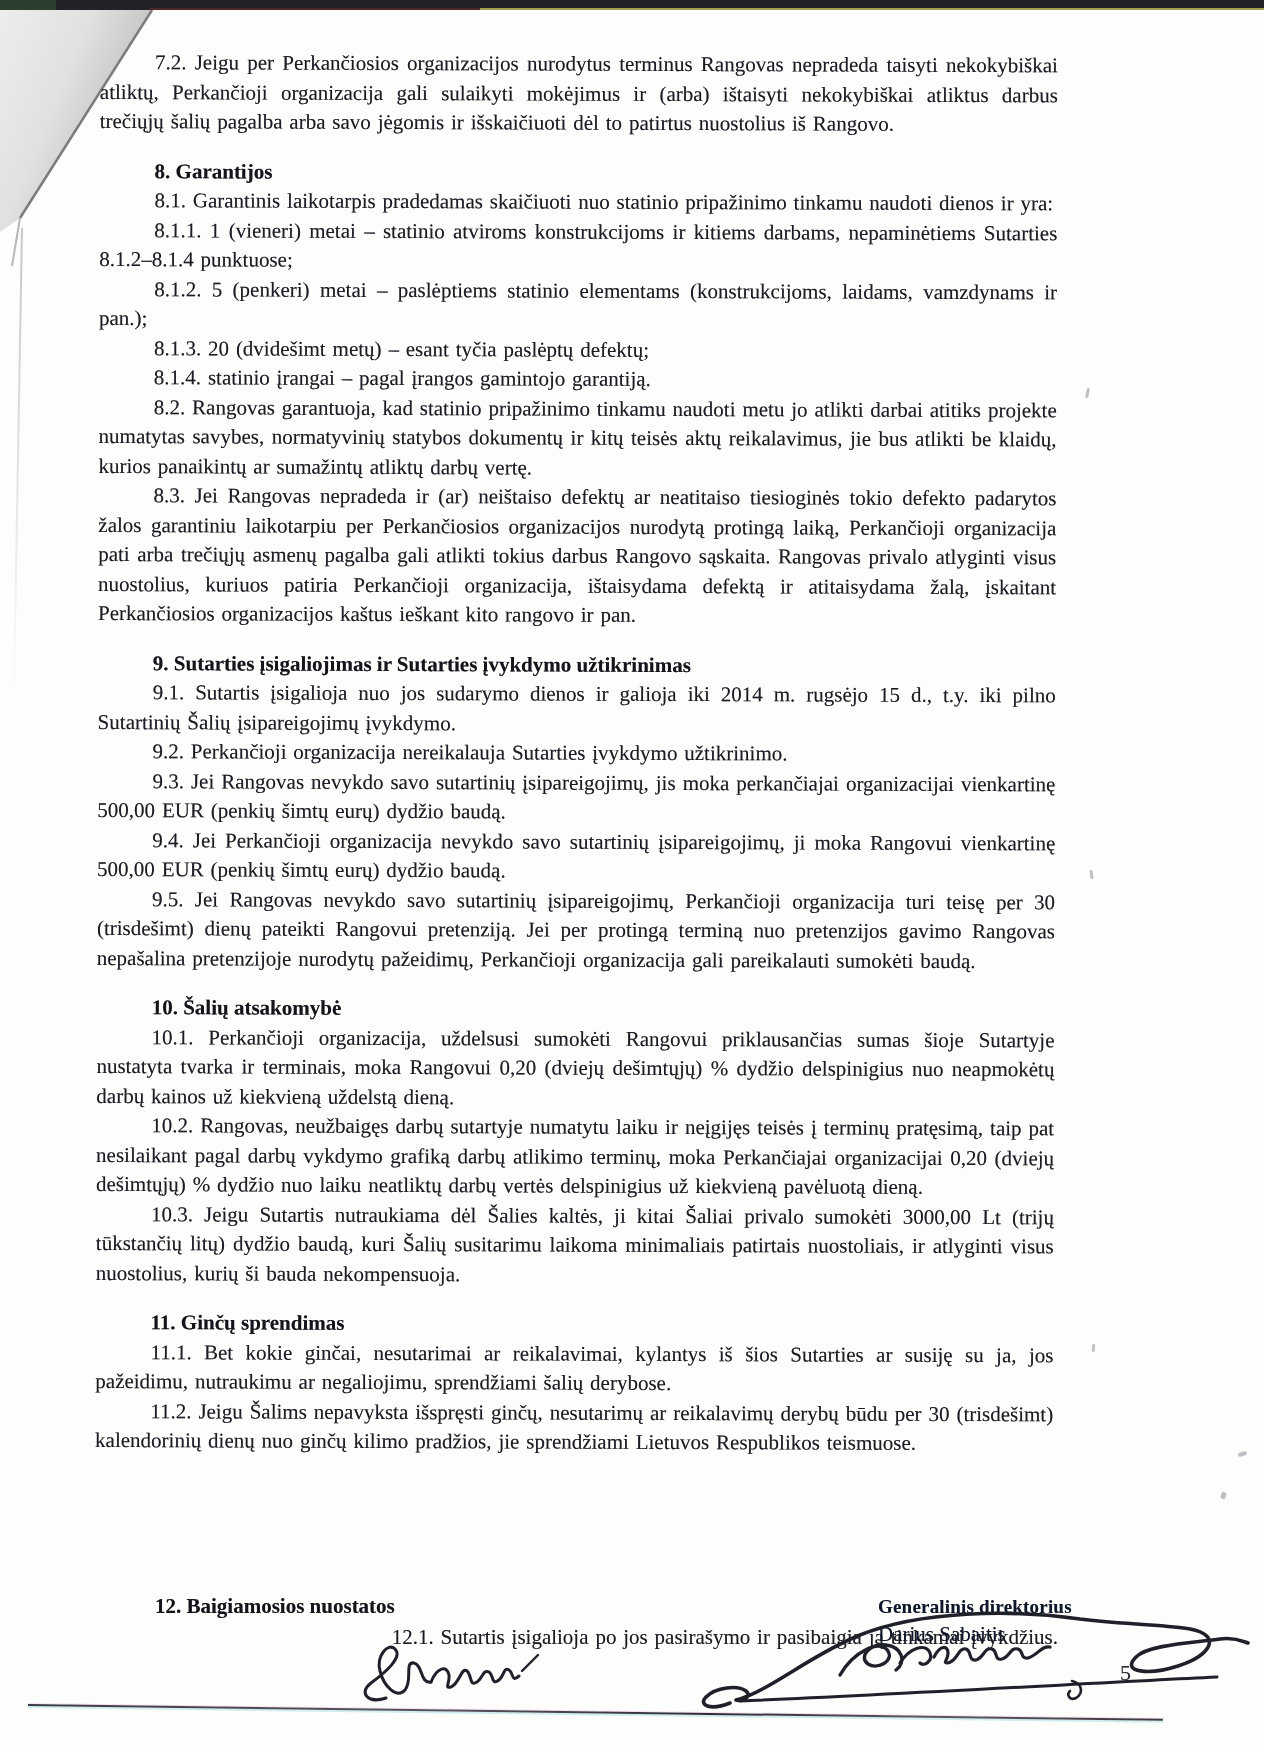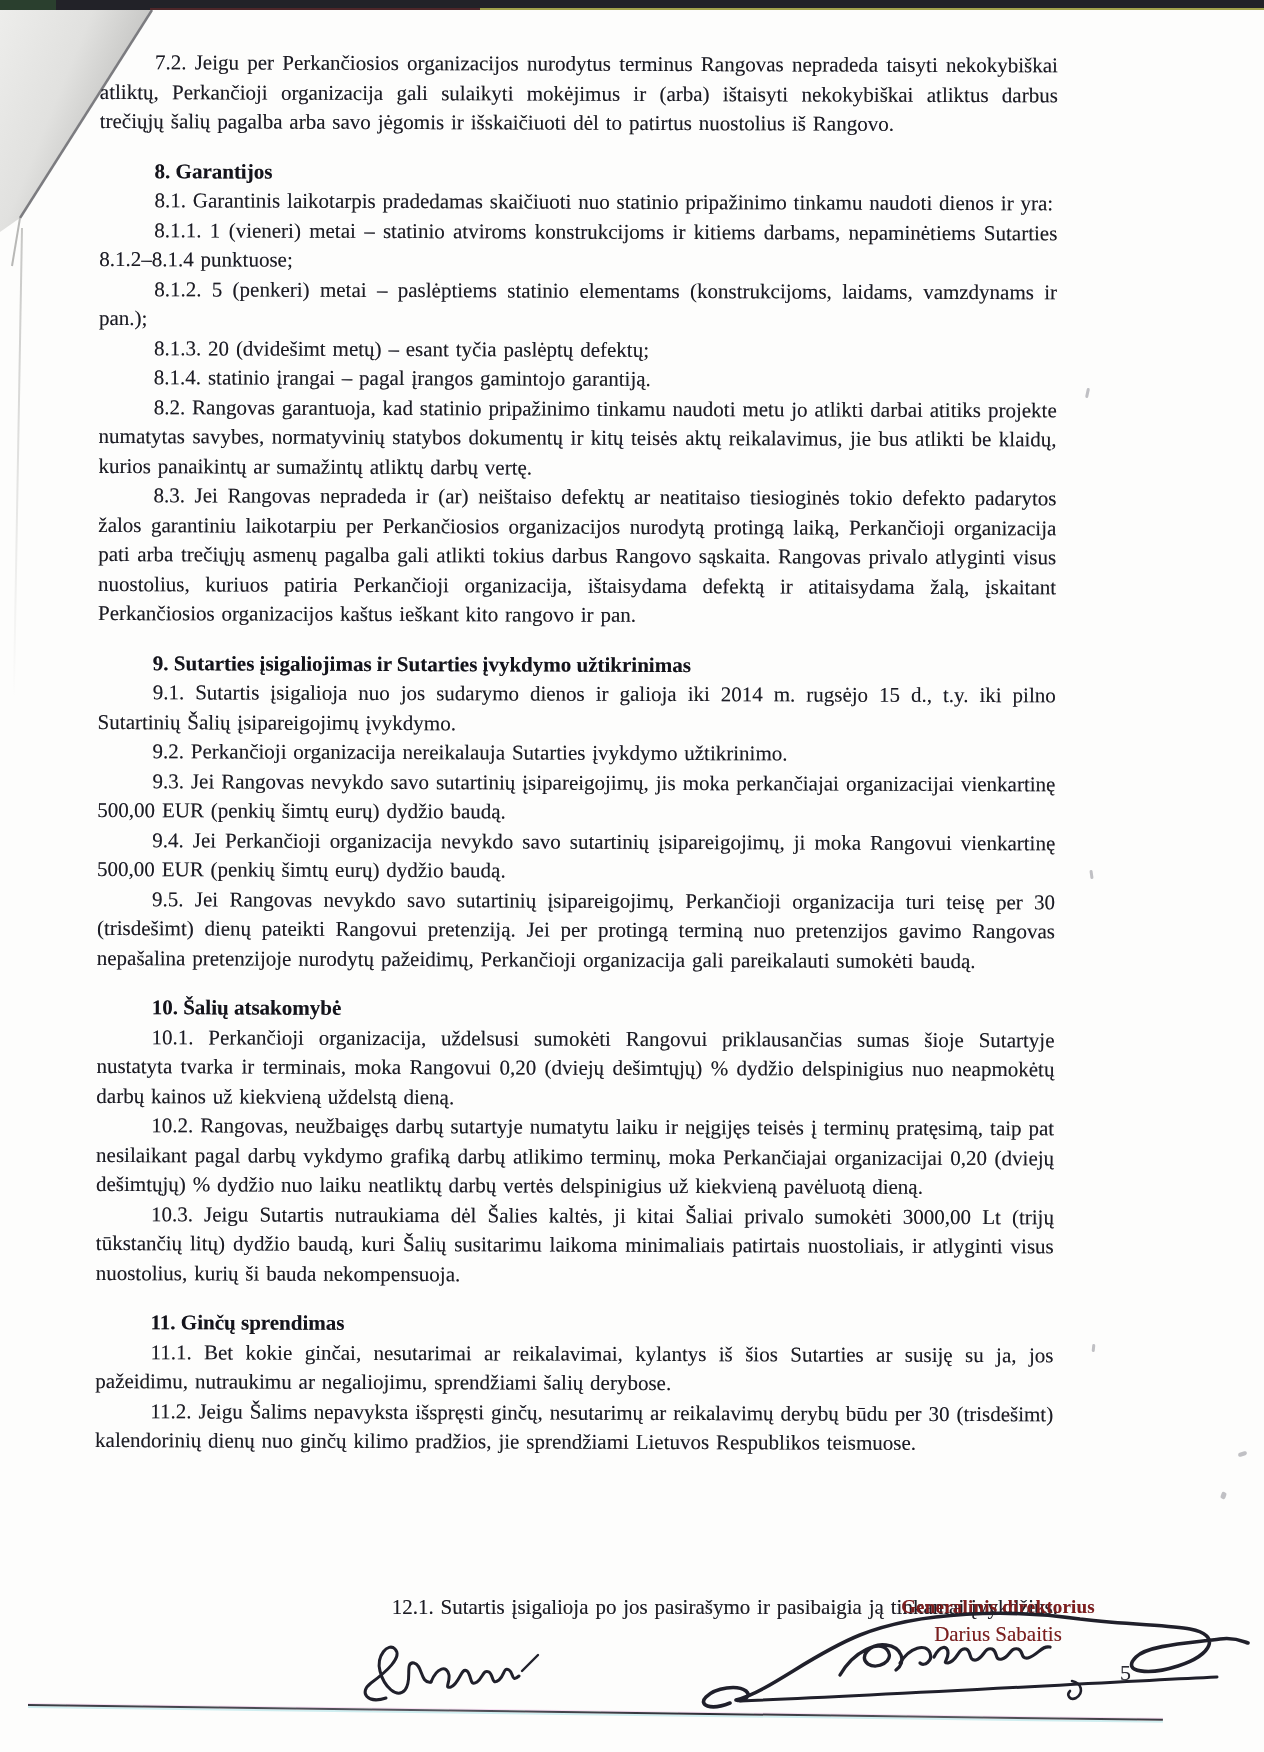--- a/index.html
+++ b/index.html
@@ -38,21 +38,21 @@
   .final-section{
     position:absolute;left:100px;top:1592px;width:958px;
     font-size:21px;line-height:31px;
     text-shadow:0 0 0.6px rgba(25,25,35,.45);
   }
   .final-section .head{margin:0;}
   .final-section .para{text-align:right;}
   
   .officer{
     position:absolute;left:878px;top:1596px;width:240px;
-    text-align:center;color:#7f1d1d;
+    text-align:left;color:#0f172a;
     text-shadow:0 0 0.6px rgba(25,25,35,.4);
   }
   .officer-title{font-size:19px;font-weight:600;letter-spacing:.2px;}
   .officer-name{font-size:21px;font-weight:400;margin-top:4px;}
   .sig{position:absolute;}
   .sig path{fill:none;stroke:#20202b;stroke-linecap:round;stroke-linejoin:round;}
   .pagenum{
     position:absolute;left:1120px;top:1660px;
     font-size:22px;color:#2c2c34;
     text-shadow:0 0 0.6px rgba(25,25,35,.4);
@@ -118,20 +118,21 @@
     <p class="head">10. Šalių atsakomybė</p>
     <p class="para">10.1. Perkančioji organizacija, uždelsusi sumokėti Rangovui priklausančias sumas šioje Sutartyje nustatyta tvarka ir terminais, moka Rangovui 0,20 (dviejų dešimtųjų) % dydžio delspinigius nuo neapmokėtų darbų kainos už kiekvieną uždelstą dieną.</p>
     <p class="para">10.2. Rangovas, neužbaigęs darbų sutartyje numatytu laiku ir neįgijęs teisės į terminų pratęsimą, taip pat nesilaikant pagal darbų vykdymo grafiką darbų atlikimo terminų, moka Perkančiajai organizacijai 0,20 (dviejų dešimtųjų) % dydžio nuo laiku neatliktų darbų vertės delspinigius už kiekvieną pavėluotą dieną.</p>
     <p class="para">10.3. Jeigu Sutartis nutraukiama dėl Šalies kaltės, ji kitai Šaliai privalo sumokėti 3000,00 Lt (trijų tūkstančių litų) dydžio baudą, kuri Šalių susitarimu laikoma minimaliais patirtais nuostoliais, ir atlyginti visus nuostolius, kurių ši bauda nekompensuoja.</p>
     <p class="head">11. Ginčų sprendimas</p>
     <p class="para">11.1. Bet kokie ginčai, nesutarimai ar reikalavimai, kylantys iš šios Sutarties ar susiję su ja, jos pažeidimu, nutraukimu ar negaliojimu, sprendžiami šalių derybose.</p>
     <p class="para">11.2. Jeigu Šalims nepavyksta išspręsti ginčų, nesutarimų ar reikalavimų derybų būdu per 30 (trisdešimt) kalendorinių dienų nuo ginčų kilimo pradžios, jie sprendžiami Lietuvos Respublikos teismuose.</p>
   </div>
 
   <div class="final-section">
+    <p class="head">12. Baigiamosios nuostatos</p>
     <p class="para">12.1. Sutartis įsigalioja po jos pasirašymo ir pasibaigia ją tinkamai įvykdžius.</p>
   </div>
 
   <div class="officer">
     <div class="officer-title">Generalinis direktorius</div>
     <div class="officer-name">Darius Sabaitis</div>
   </div>
 
   <svg class="sig" style="left:352px;top:1640px;" width="215" height="70" viewBox="0 0 215 70">
     <path d="M 34 58 C 16 64 6 53 19 43 C 34 32 51 17 43 9 C 36 2 24 16 28 31 C 32 47 45 59 53 50 C 61 41 52 21 62 23 C 71 25 68 44 79 42" stroke-width="3"></path>

